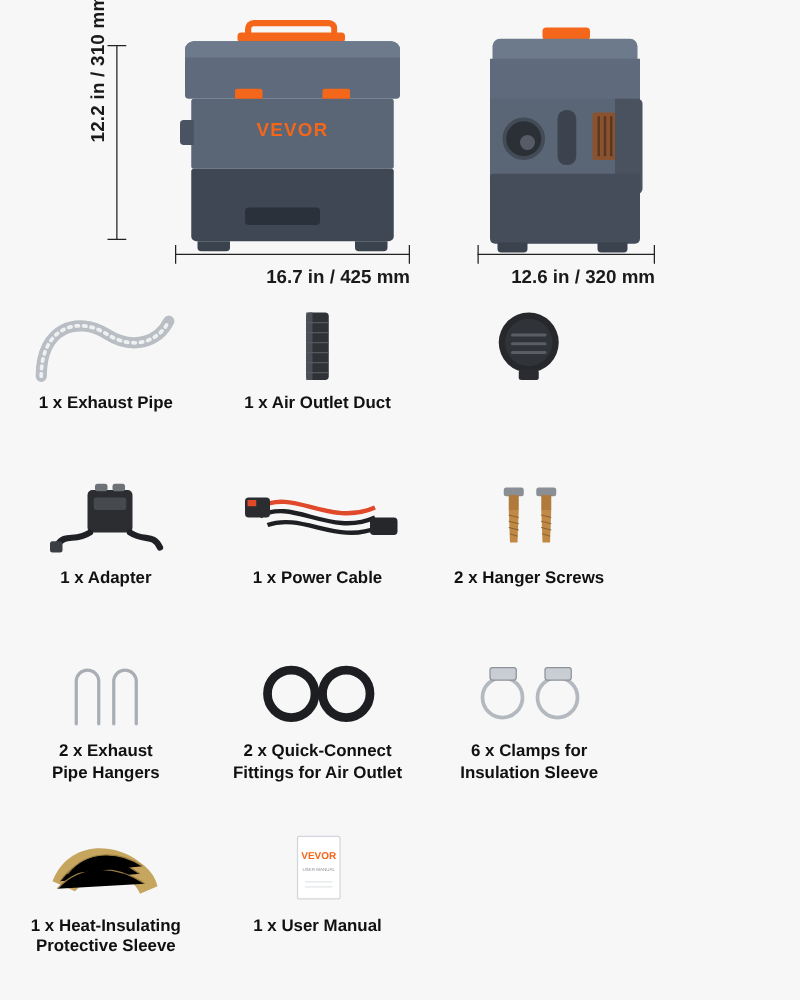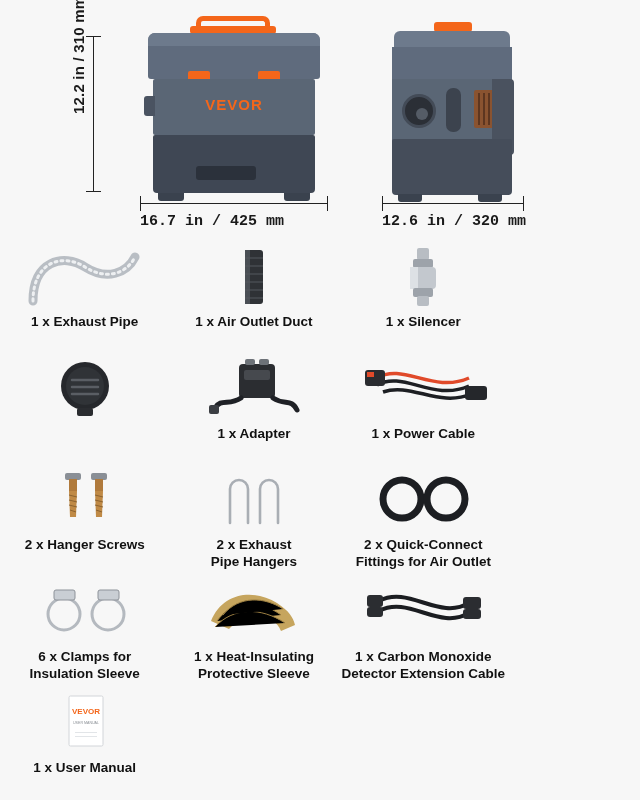--- a/index.html
+++ b/index.html
@@ -69,25 +69,24 @@
   }
   .hdim .cap-l, .hdim .cap-r {
     position: absolute; top: 0; width: 1px; height: 15px; background: #222;
   }
   .hdim .cap-l { left: 0; }
   .hdim .cap-r { right: 0; }
   .hdim-label {
     position: absolute;
     top: 17px;
     width: 100%;
-    text-align: left;
+    text-align: right;
     font-size: 15px;
     font-weight: bold;
     white-space: nowrap;
-    font-family: Liberation Mono, monospace;
   }
 
   
   .heater-front {
     position: absolute;
     left: 140px;
     top: 14px;
     width: 188px;
     height: 180px;
   }
@@ -399,33 +398,20 @@
           <line x1="21" y1="36" x2="39" y2="36"></line>
           <line x1="21" y1="44" x2="39" y2="44"></line>
           <line x1="21" y1="52" x2="39" y2="52"></line>
         </g>
       </svg>
     </div>
     <div class="caption">1 x Air Outlet Duct</div>
   </div>
 
 
-  <div class="cell">
-    <div class="art">
-      <svg width="54" height="62" viewBox="0 0 54 62">
-        <rect x="21" y="2" width="12" height="12" rx="2" fill="#b8bdc3"></rect>
-        <rect x="17" y="13" width="20" height="9" rx="2" fill="#9da3aa"></rect>
-        <rect x="14" y="21" width="26" height="22" rx="4" fill="#c3c8ce"></rect>
-        <rect x="14" y="21" width="8" height="22" fill="#dde1e5"></rect>
-        <rect x="17" y="42" width="20" height="9" rx="2" fill="#9da3aa"></rect>
-        <rect x="21" y="50" width="12" height="10" rx="2" fill="#b8bdc3"></rect>
-      </svg>
-    </div>
-    <div class="caption">1 x Silencer</div>
-  </div>
 
   <div class="cell">
     <div class="art">
       <svg width="70" height="62" viewBox="0 0 70 62">
         <circle cx="35" cy="28" r="24" fill="#26282c"></circle>
         <circle cx="35" cy="28" r="19" fill="#303337"></circle>
         <g stroke="#5a5e64" stroke-width="2.5" stroke-linecap="round">
           <path d="M22 22 H48"></path>
           <path d="M22 29 H48"></path>
           <path d="M22 36 H48"></path>
@@ -540,34 +526,20 @@
           <path d="M28 40 C 44 18, 70 18, 92 34"></path>
           <path d="M26 46 C 44 26, 72 26, 96 42"></path>
           <path d="M34 34 C 50 14, 76 16, 94 28"></path>
         </g>
       </svg>
     </div>
     <div class="caption" style="white-space:pre-line">1 x Heat-Insulating
 Protective Sleeve</div>
   </div>
 
-  <div class="cell">
-    <div class="art">
-      <svg width="140" height="62" viewBox="0 0 140 62">
-        <path d="M26 20 C 56 4, 86 40, 116 22" stroke="#1b1d21" stroke-width="4" fill="none"></path>
-        <path d="M26 30 C 56 14, 86 50, 116 32" stroke="#1b1d21" stroke-width="4" fill="none"></path>
-        <rect x="14" y="14" width="16" height="12" rx="3" fill="#2b2d31"></rect>
-        <rect x="14" y="26" width="16" height="10" rx="3" fill="#2b2d31"></rect>
-        <rect x="110" y="16" width="18" height="12" rx="3" fill="#2b2d31"></rect>
-        <rect x="110" y="28" width="18" height="10" rx="3" fill="#2b2d31"></rect>
-      </svg>
-    </div>
-    <div class="caption" style="white-space:pre-line">1 x Carbon Monoxide
-Detector Extension Cable</div>
-  </div>
 
   <div class="cell">
     <div class="art">
       <svg width="60" height="62" viewBox="0 0 60 62">
         <rect x="14" y="4" width="34" height="50" rx="1.5" fill="#ffffff" stroke="#d2d5d9"></rect>
         <text x="31" y="22" text-anchor="middle" font-family="Liberation Sans, sans-serif" font-size="8" font-weight="bold" fill="#f4661a">VEVOR</text>
         <text x="31" y="32" text-anchor="middle" font-family="Liberation Sans, sans-serif" font-size="3.6" fill="#8b9096">USER MANUAL</text>
         <rect x="20" y="40" width="22" height="1" fill="#e2e5e8"></rect>
         <rect x="20" y="44" width="22" height="1" fill="#e2e5e8"></rect>
       </svg>

